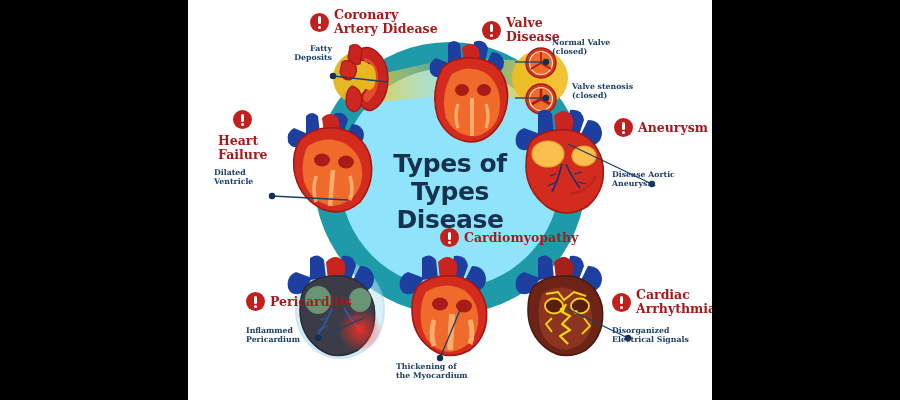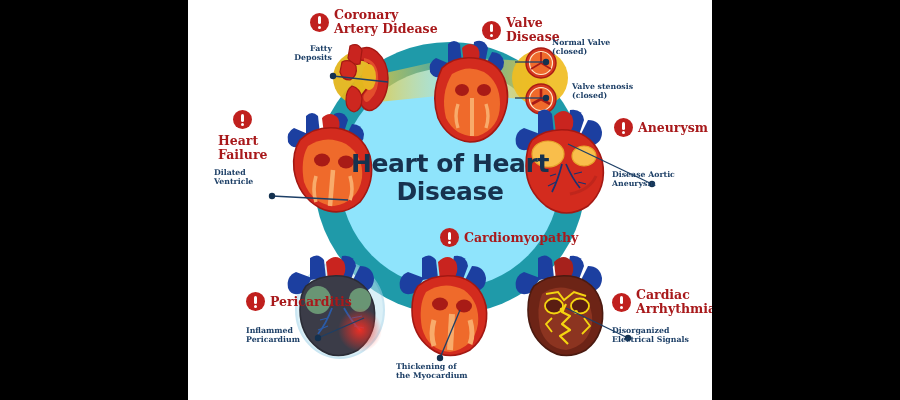--- a/index.html
+++ b/index.html
@@ -213,21 +213,21 @@
         <line x1="130" y1="338" x2="176" y2="318"></line>
           <circle cx="130" cy="338" r="3.2" stroke="none"></circle>
         <line x1="272" y1="310" x2="252" y2="358"></line>
           <circle cx="252" cy="358" r="3.2" stroke="none"></circle>
         <line x1="378" y1="308" x2="440" y2="338"></line>
           <circle cx="440" cy="338" r="3.2" stroke="none"></circle>
       </g>
     </svg>
 
     <div id="center-title">
-      <div>Heart of Heart</div>
+      <div>Types of Types</div>
       <div>Disease</div>
     </div>
 
     <div class="dis" style="left:122px;top:8px;">
       <span class="bang"></span>
       <span class="txt">Coronary
 Artery Didease</span>
     </div>
 
     <div class="dis" style="left:294px;top:16px;">

